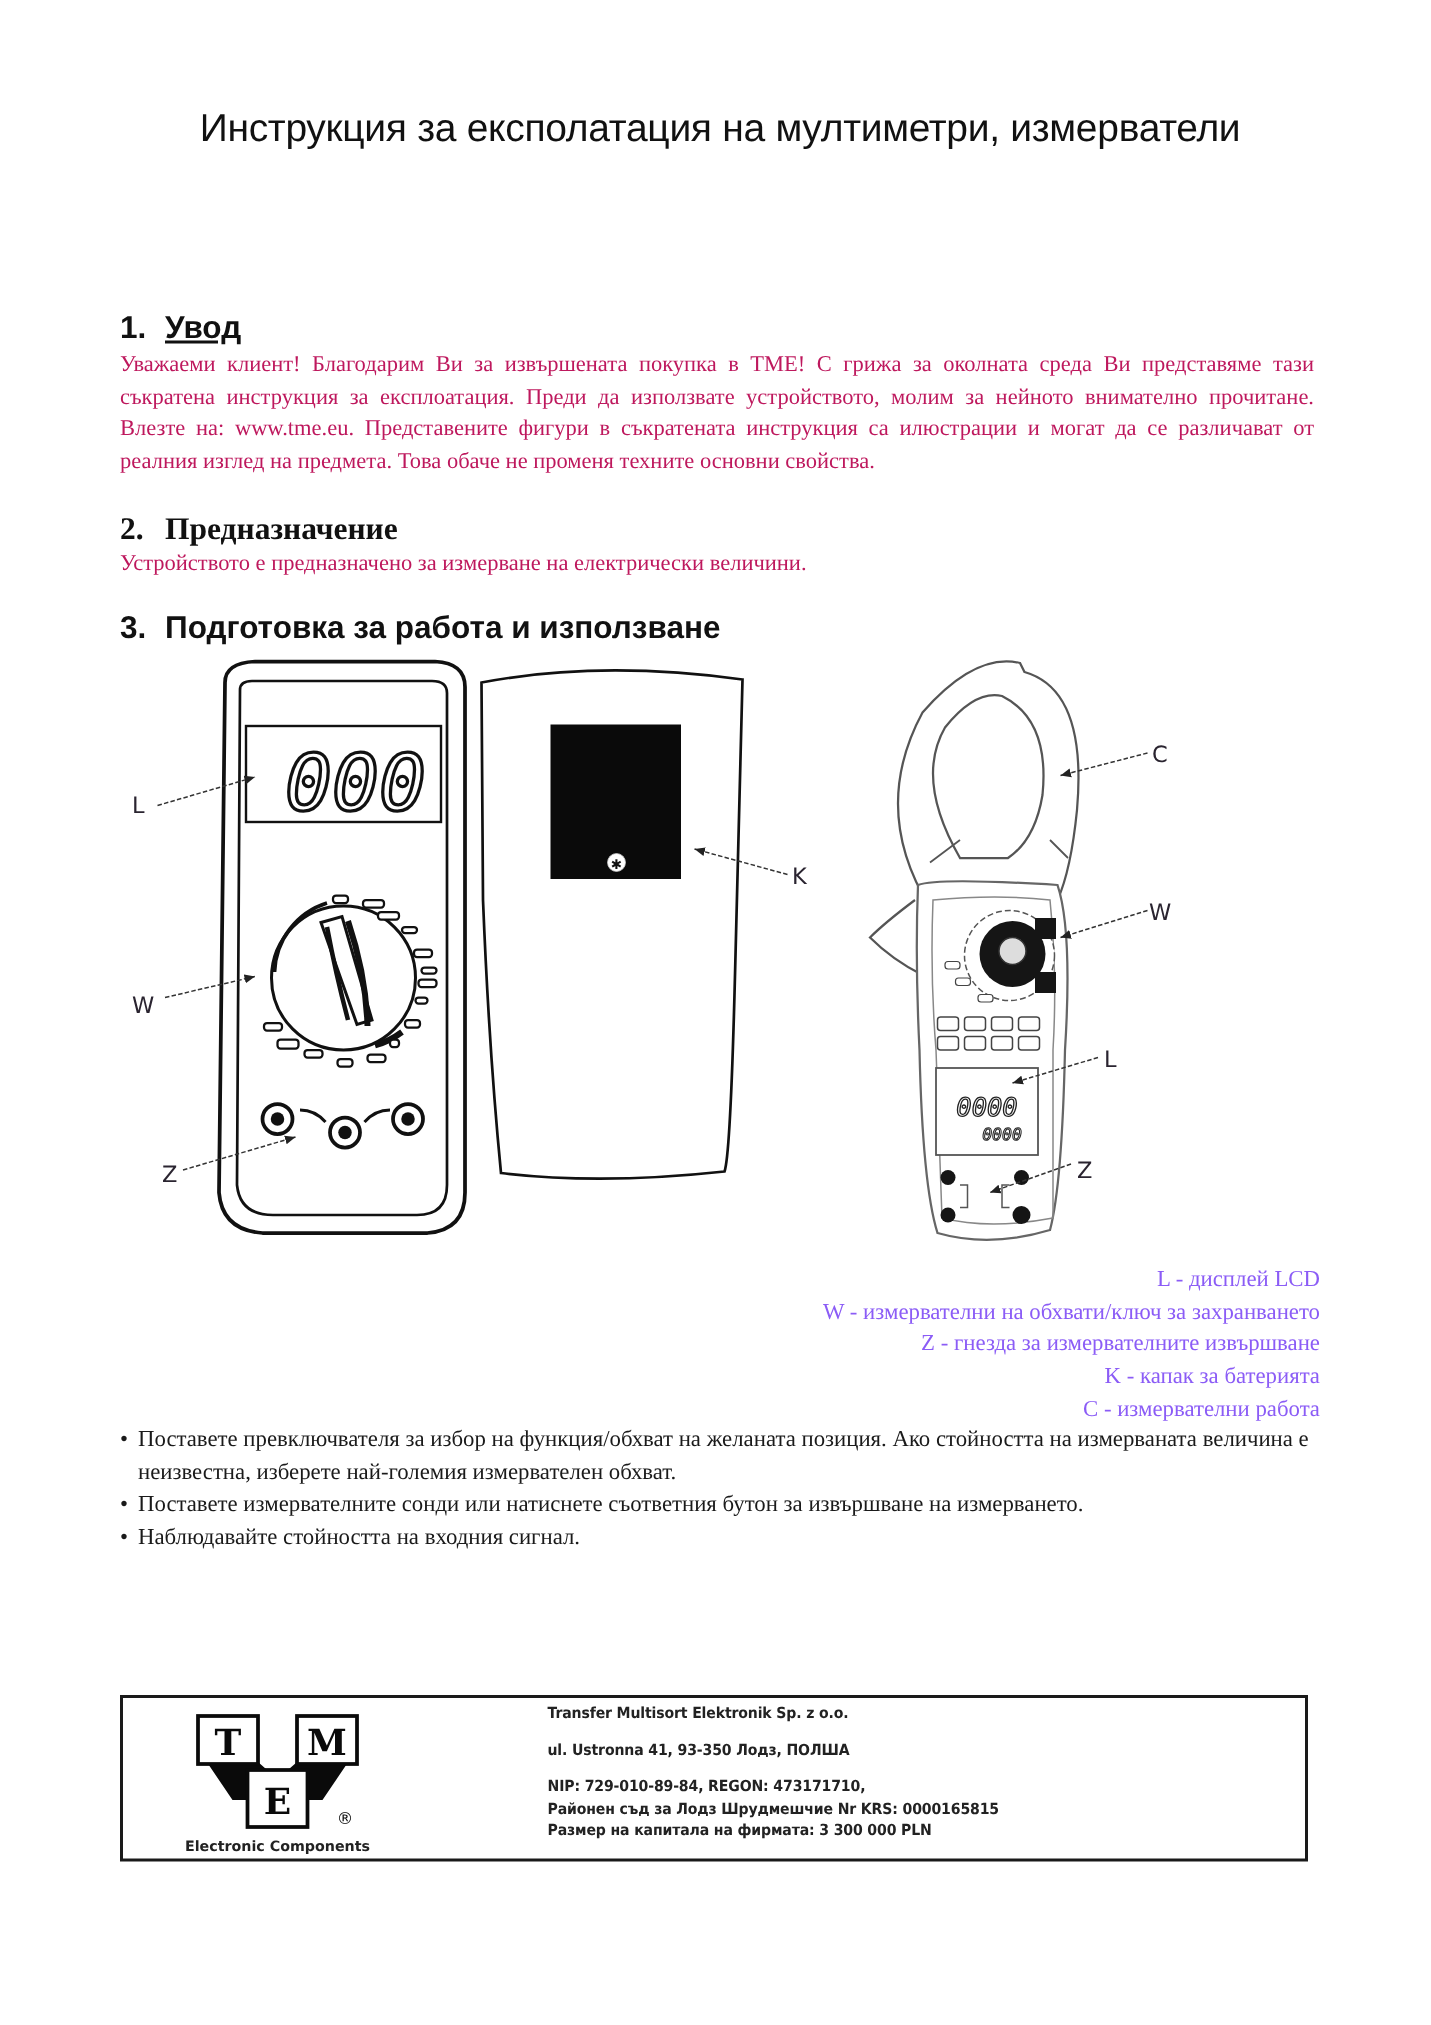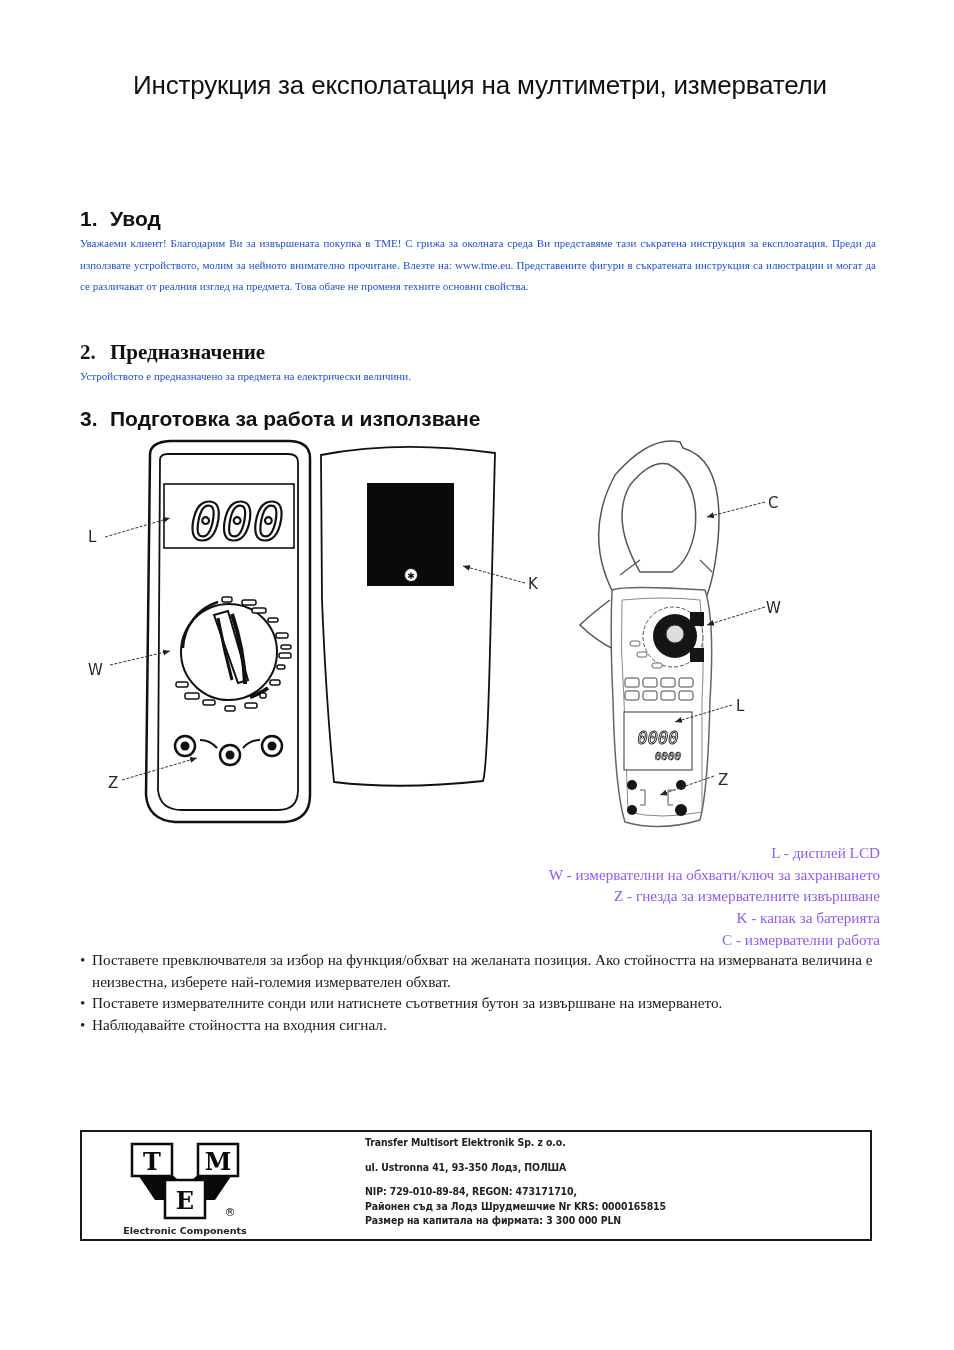--- a/index.html
+++ b/index.html
@@ -9,21 +9,21 @@
     font-family: "Liberation Sans", sans-serif; font-size: 26px; color: #111;
     letter-spacing: -0.2px;
   }
   .h2 {
     position: absolute; left: 80px;
     font-family: "Liberation Sans", sans-serif; font-weight: bold; font-size: 21px; color: #111;
   }
   .h2 .num { display: inline-block; width: 30px; }
   .para {
     position: absolute; left: 80px; width: 796px;
-    font-family: "Liberation Serif", serif; font-size: 11px; line-height: 21.5px; color: #1d4ed8;
+    font-family: "Liberation Serif", serif; font-size: 15px; line-height: 21.5px; color: #be185d;
     text-align: justify;
   }
   .legend {
     position: absolute; left: 80px; top: 842px; width: 800px;
     font-family: "Liberation Serif", serif; font-size: 15.2px; line-height: 21.7px; color: #8b5cf6; text-align: right;
   }
   .legend div { white-space: nowrap; }
   .bullets {
     position: absolute; left: 80px; top: 949px; width: 800px; margin: 0; padding: 0; list-style: none;
     font-family: "Liberation Serif", serif; font-size: 15.2px; line-height: 21.7px; color: #1a1a1a;
@@ -43,29 +43,29 @@
     line-height: 14.5px; letter-spacing: -0.1px; transform: scaleX(0.92); transform-origin: left top;
   }
   .footer .company div { white-space: nowrap; }
   .footer .company .gap { height: 10px; }
 </style>
 </head>
 <body>
 
 <div class="doc-title">Инструкция за експолатация на мултиметри, измерватели</div>
 
-<div class="h2" style="top:207px;">
+<div class="h2" style="top:207px;text-decoration:underline;">
   <span class="num">1.</span><span>Увод</span>
 </div>
 <div class="para" style="top:233px;">Уважаеми клиент!  Благодарим Ви за извършената покупка в TME! С грижа за околната среда Ви представяме тази съкратена инструкция за експлоатация.  Преди да използвате устройството, молим за нейното внимателно прочитане.  Влезте на:  www.tme.eu. Представените фигури в съкратената инструкция са илюстрации и могат да се различават от реалния изглед на предмета. Това обаче не променя техните основни свойства.</div>
 
 <div class="h2" style="top:340px;font-family:Liberation Serif, serif;">
   <span class="num">2.</span><span>Предназначение</span>
 </div>
-<div class="para" style="top:366px;">Устройството е предназначено за предмета на електрически величини.</div>
+<div class="para" style="top:366px;">Устройството е предназначено за измерване на електрически величини.</div>
 
 <div class="h2" style="top:407px;">
   <span class="num">3.</span><span>Подготовка за работа и използване</span>
 </div>
 
 <svg class="figure" width="954" height="840" viewBox="0 0 954 840">
   <defs>
     <marker id="arr" markerWidth="8" markerHeight="8" refX="7" refY="4" orient="auto">
       <path d="M0,1 L7,4 L0,7 z" fill="#222"></path>
     </marker>

